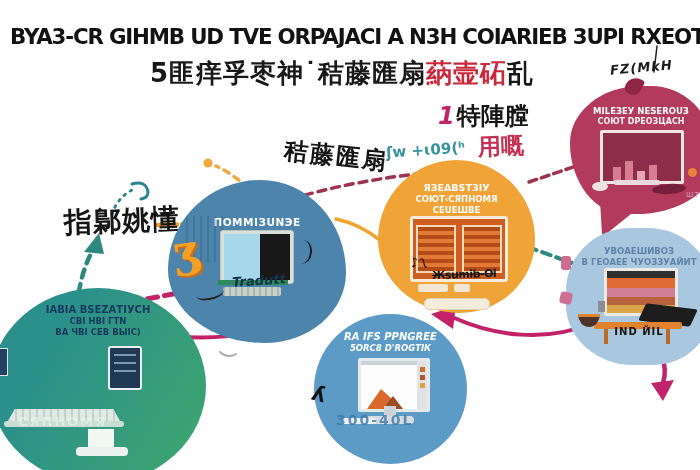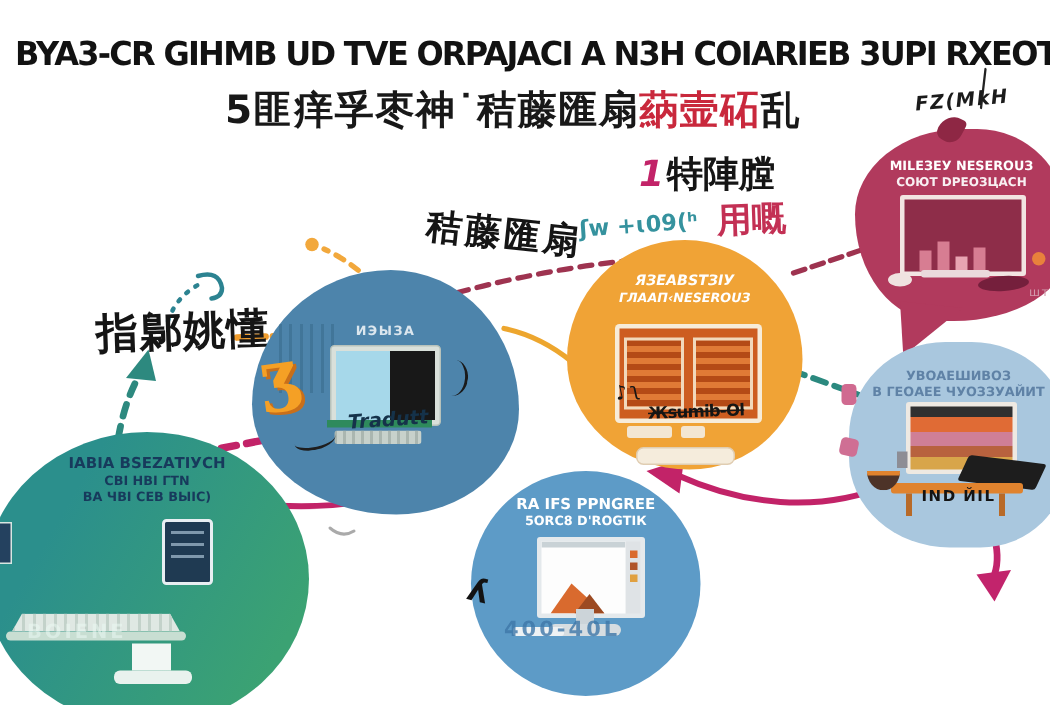--- a/index.html
+++ b/index.html
@@ -13,21 +13,21 @@
          transform:scaleX(.97);transform-origin:left top;color:#121212;}
   .subtitle{left:150px;top:56px;font-size:26px;font-weight:bold;letter-spacing:1px;color:#181818;}
   .subtitle .red{color:#c9283c;}
   .handnote{left:610px;top:60px;font-size:13px;font-weight:bold;font-style:italic;
             transform:rotate(-5deg);color:#1b1b1b;letter-spacing:1px;}
 
   
   .lbl{font-weight:bold;color:#151515;}
   .lbl-left{left:64px;top:202px;font-size:28px;transform:rotate(-2deg);letter-spacing:1px;}
   .lbl-mid{left:284px;top:140px;font-size:24px;transform:rotate(6deg);letter-spacing:2px;}
-  .lbl-one{left:426px;top:100px;font-size:24px;}
+  .lbl-one{left:438px;top:100px;font-size:24px;}
   .lbl-one .one{color:#c22368;font-style:italic;margin-right:2px;}
   .lbl-script{left:386px;top:141px;font-size:15px;color:#35929e;font-weight:bold;transform:rotate(-4deg);}
   .lbl-redcjk{left:478px;top:131px;font-size:23px;font-weight:bold;color:#c33054;transform:rotate(-2deg);}
 
   
   .bubble{position:absolute;}
   .btxt{position:absolute;left:0;width:100%;text-align:center;font-weight:bold;line-height:1.3;color:#fff;}
 
   #b-center{left:168px;top:180px;width:178px;height:163px;background:#4d84ab;
             border-radius:52% 48% 46% 54%/55% 57% 43% 45%;}
@@ -45,28 +45,28 @@
   #b-blob::before{content:"";position:absolute;left:-5px;top:28px;width:10px;height:14px;
             background:#d06a90;border-radius:3px;}
   #b-blob::after{content:"";position:absolute;left:-6px;top:64px;width:12px;height:12px;
             background:#cf6f94;border-radius:3px;transform:rotate(12deg);}
   #b-teal{left:-10px;top:288px;width:216px;height:196px;border-radius:50%;
             background:linear-gradient(120deg,#2b8f8c 25%,#3ba273 85%);}
   #b-blue{left:314px;top:314px;width:153px;height:150px;background:#5d9bc7;border-radius:50%;}
 
   #b-center .btxt{top:36px;font-size:10.5px;letter-spacing:.5px;}
   #b-center .sub{font-size:8.5px;opacity:.8;letter-spacing:1px;}
-  #b-orange .btxt{top:22px;font-size:9.5px;font-style:italic;}
+  #b-orange .btxt{top:22px;font-size:9.5px;}
   #b-orange .sm{font-size:8.5px;}
   #b-maroon .btxt{top:20px;font-size:8.5px;}
   #b-maroon .sm{font-size:8px;opacity:.92;}
   #b-blob .btxt{top:18px;font-size:8.5px;color:#5f82a6;}
   #b-teal .btxt{top:15px;font-size:10px;color:#173a5c;}
   #b-teal .sm{font-size:8.5px;}
-  #b-blue .btxt{top:16px;font-size:10px;}
+  #b-blue .btxt{top:16px;font-size:10px;font-style:italic;}
   #b-blue .sm{font-size:8.5px;}
 
   .cap-teal{left:28px;top:126px;font-size:13px;font-weight:bold;letter-spacing:2px;
             color:rgba(233,248,242,.55);}
   .cap-blue{left:22px;top:98px;font-size:14px;font-weight:bold;letter-spacing:2px;color:#3e77a8;opacity:.8;}
   .cap-blob{left:0;width:100%;text-align:center;top:98px;font-size:10px;font-weight:bold;color:#141414;letter-spacing:1px;}
   .cap-maroon{left:76px;top:104px;font-size:8px;color:#d29aac;letter-spacing:1px;margin-left:40px;}
   .sig-center{left:64px;top:93px;font-size:13px;font-style:italic;font-weight:bold;color:#15324a;transform:rotate(-4deg);}
   .sig-orange{left:54px;top:108px;font-size:11px;font-weight:bold;color:#151515;
               transform:rotate(-2deg);text-decoration:line-through;letter-spacing:-.5px;}
@@ -211,46 +211,48 @@
     <div class="abs t-kbd"></div>
     <div class="abs t-lip"></div>
     <div class="abs t-tab">
         <i></i>
         <i></i>
         <i></i>
       </div>
     <div class="abs t-ped"></div>
     <div class="abs t-base"></div>
     <div class="abs t-side"></div>
-    <div class="abs cap-teal nowrap">ВОIЕNЕ</div>
+    <div class="abs cap-teal nowrap">СЯПНОМЯ</div>
   </div>
 
   <div class="bubble" id="b-center">
     <div class="btxt">
+      <div>ПОММIЗUNЭЕ</div>
       <div class="sub">ИЭЫЗА</div>
     </div>
     <div class="abs c-sketch"></div>
     <div class="abs c-graffiti">Ʒ</div>
     <div class="abs mon-frame c-mon">
       <div class="c-scr">
           <span class="l"></span>
           <span class="r"></span>
         </div>
     </div>
     <div class="abs c-strip"></div>
     <div class="abs c-kbd"></div>
     <div class="abs c-hookline"></div>
     <div class="abs c-scribble"></div>
     <div class="abs sig-center nowrap">Tradutt</div>
   </div>
 
   <div class="bubble" id="b-orange">
     <div class="btxt">
       <div>ЯЗЕАВSТЗIУ</div>
-      <div class="sm">ГЛААП‹NЕSЕRОUЗ</div>
+      <div class="sm">СОЮТ‹СЯПНОМЯ</div>
+      <div class="sm">СЕUЕШВЕ</div>
     </div>
     <div class="abs mon-frame o-frame">
       <div class="o-inner">
           <span class="o-panel"></span>
           <span class="o-panel"></span>
         </div>
     </div>
     <div class="abs o-bar1"></div>
     <div class="abs o-bar2"></div>
     <div class="abs o-bar3"></div>
@@ -309,16 +311,16 @@
       <div class="g-side">
           <i style="background:#d96a2e"></i>
           <i style="background:#b0542a"></i>
           <i style="background:#e0a040"></i>
         </div>
     </div>
     <div class="abs g-stand"></div>
     <div class="abs g-base"></div>
     <div class="abs g-kbd"></div>
     <div class="abs g-hook">ʎ</div>
-    <div class="abs cap-blue nowrap">400-40L</div>
+    <div class="abs cap-blue nowrap">300-40L</div>
   </div>
 
 </div>
 
 </body></html>

